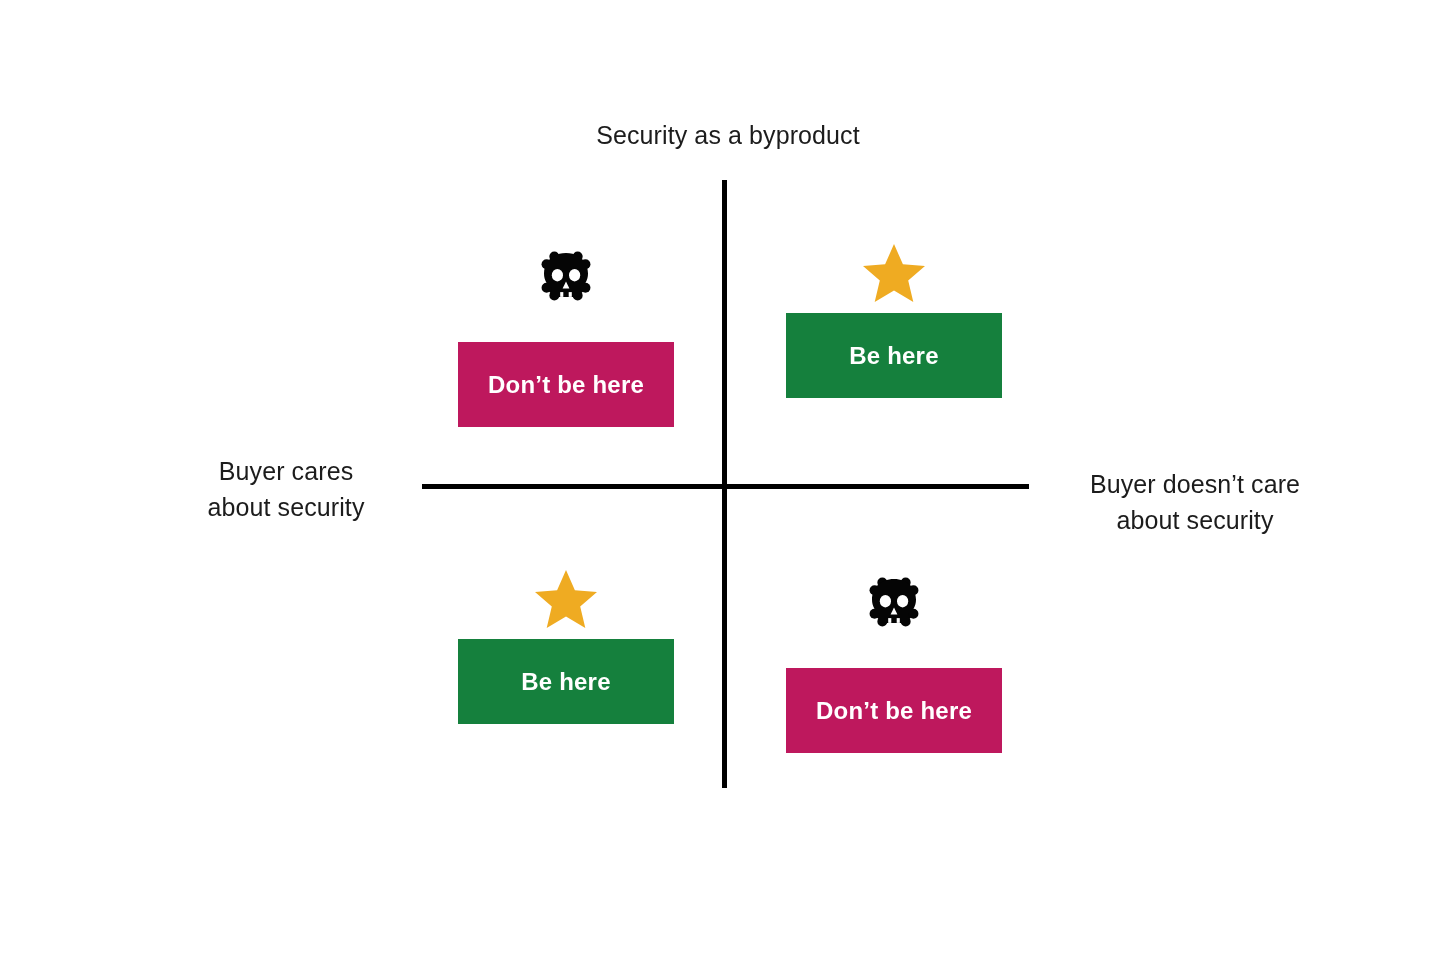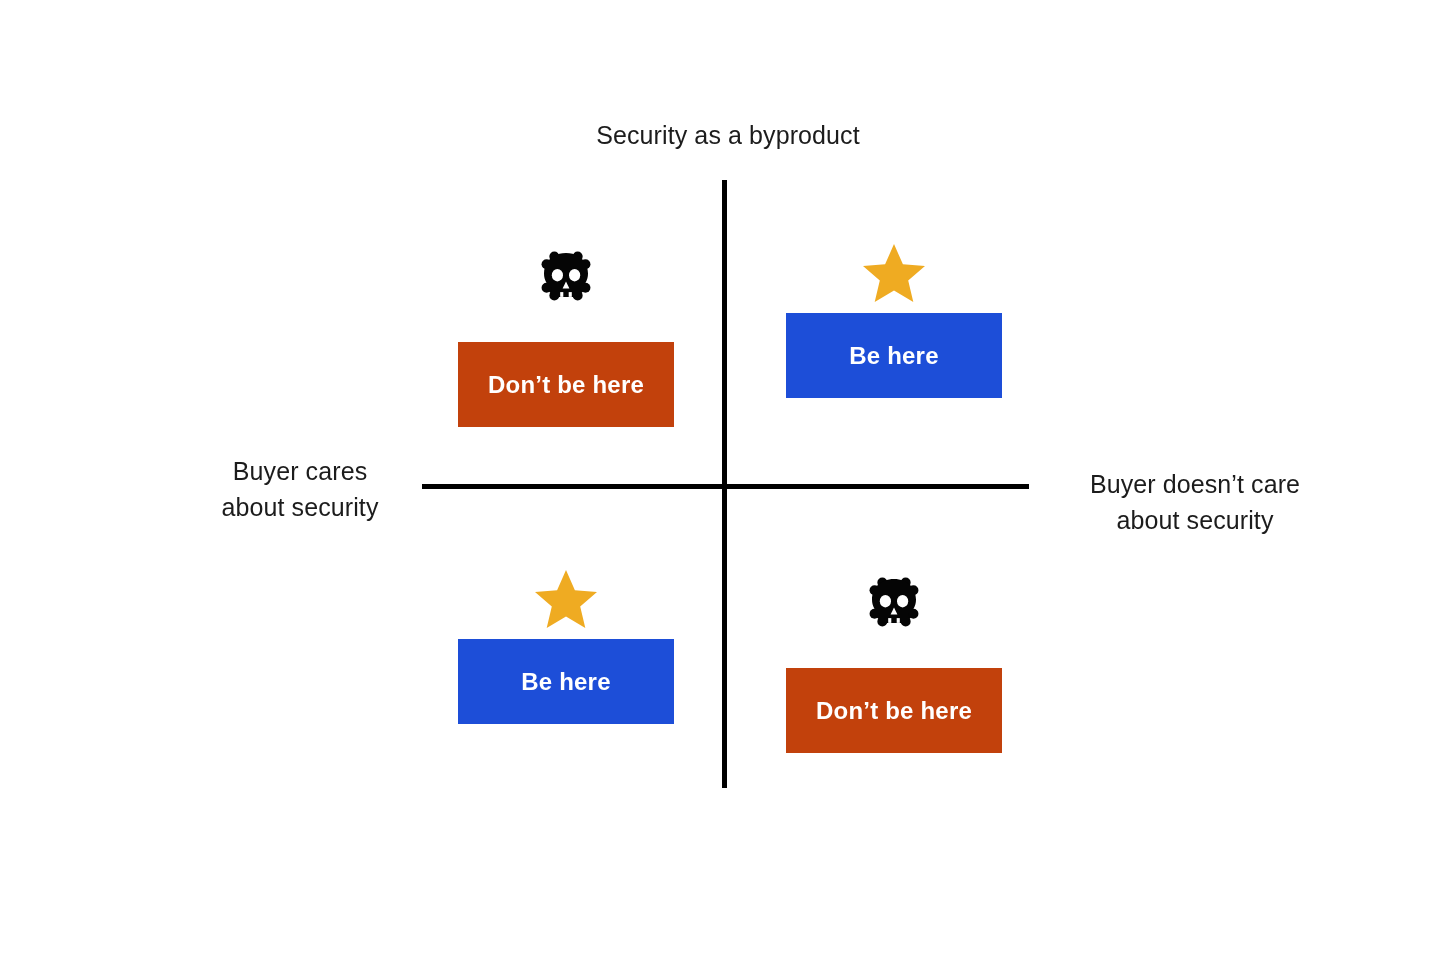--- a/index.html
+++ b/index.html
@@ -59,21 +59,21 @@
     width: 1456px;
     text-align: center;
   }
   .caption-bottom {
     left: 0;
     top: 820px;
     width: 1456px;
     text-align: center;
   }
   .caption-left {
-    left: 150px;
+    left: 136px;
     top: 454px;
     width: 300px;
     text-align: center;
   }
   .caption-right {
     left: 1040px;
     top: 467px;
     width: 310px;
     text-align: center;
   }
@@ -104,22 +104,22 @@
     justify-content: center;
     box-sizing: border-box;
   }
   .quadrant-box .box-label {
     font-size: 24px;
     font-weight: 700;
     color: #ffffff;
     letter-spacing: 0.2px;
     line-height: 1;
   }
-  .box-negative { background: #c2410c; margin-top: 40px; }
-  .box-positive { background: #1d4ed8; }
+  .box-negative { background: #be185d; margin-top: 40px; }
+  .box-positive { background: #15803d; }
 </style>
 </head>
 <body>
 
 <div id="matrix-canvas">
 
   <div class="axis-vertical"></div>
   <div class="axis-horizontal"></div>
 
   <div class="axis-caption caption-top">Security as a byproduct</div>

